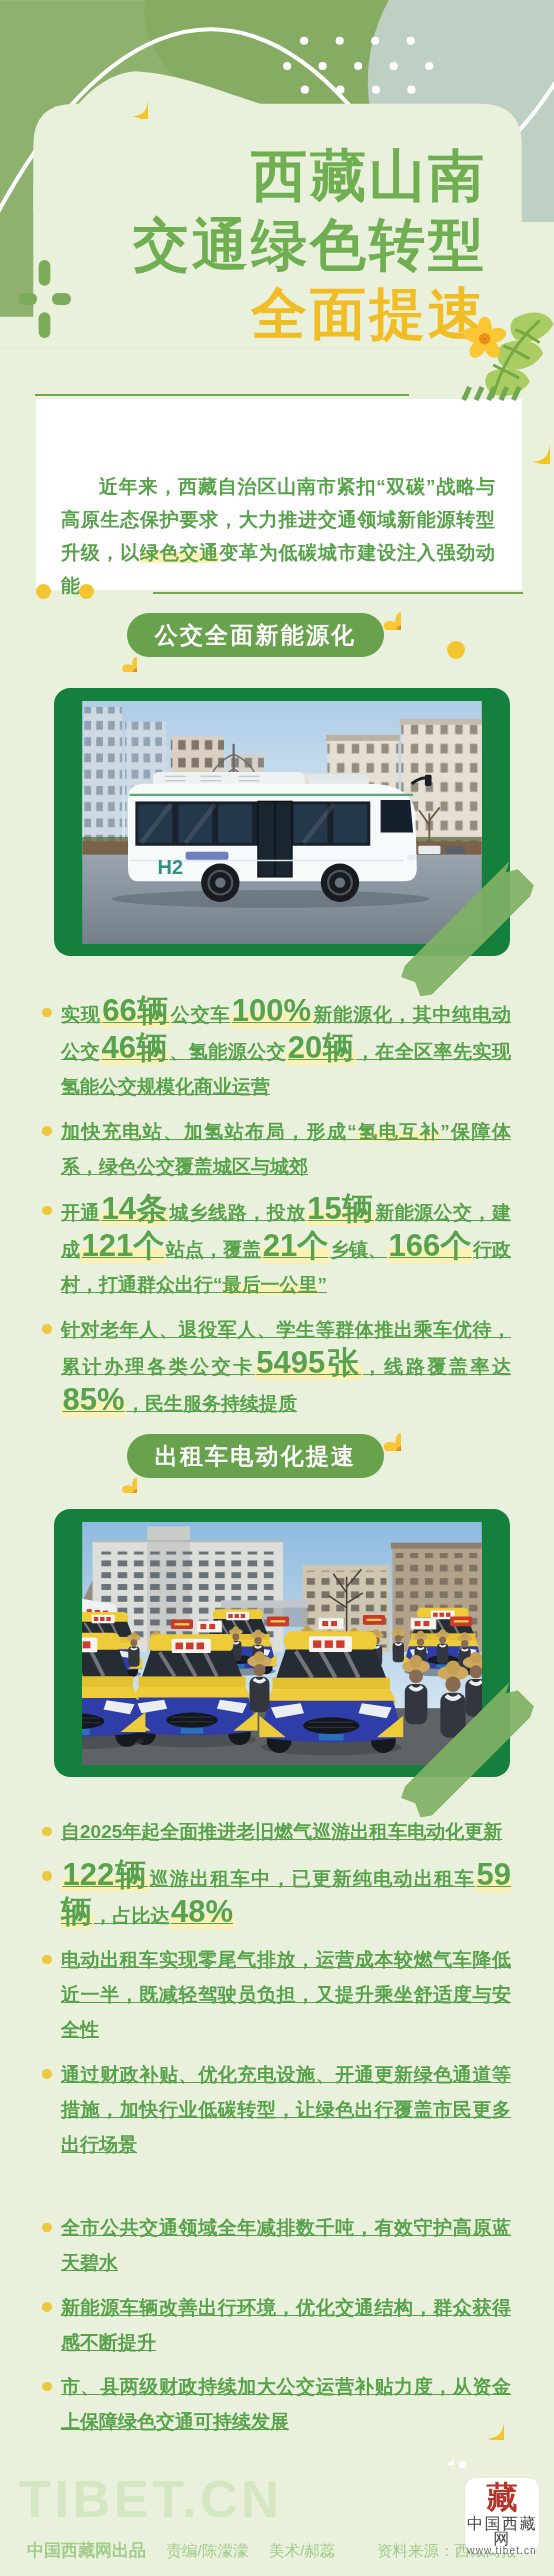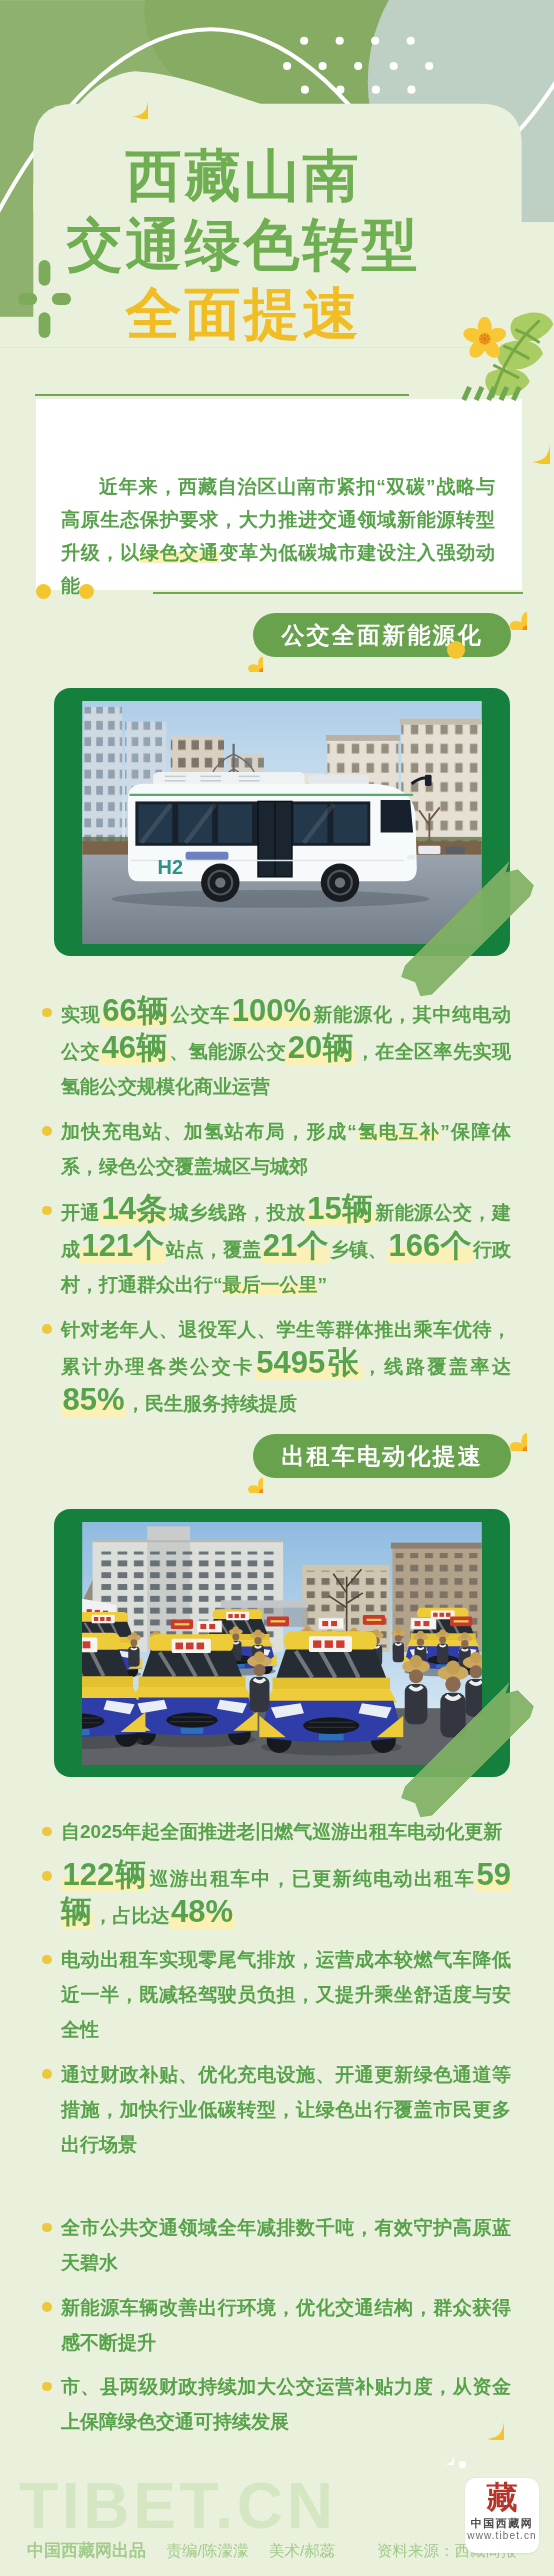--- a/index.html
+++ b/index.html
@@ -1,69 +1,69 @@
 <!DOCTYPE html>
 <html style="font-size:12px"><head>
 <meta charset="utf-8">
 <style>
   html,body{margin:0;padding:0;background:#cfd8c2;}
   .page{position:relative;width:555px;height:2576px;margin:0 auto;background:#e9f1dc;overflow:hidden;
         font-family:"Liberation Sans","DejaVu Sans",sans-serif;}
 
   
   #hero-svg{position:absolute;top:0;left:0;z-index:1;}
-  .title-block{position:absolute;top:141px;left:0;width:487px;text-align:center;z-index:2;
+  .title-block{position:absolute;top:141px;left:0;width:487px;text-align:right;z-index:2;
                font-weight:700;font-size:56px;line-height:69px;letter-spacing:3px;color:#6fae51;}
   .title-block .yellow{color:#f1bd24;}
 
   
   .spark{position:absolute;z-index:3;}
 
   
   .intro-card{position:absolute;left:36px;top:399px;width:486px;height:191px;background:#ffffff;z-index:4;}
   .intro-card::before{content:"";position:absolute;top:-5.2px;left:-1.5px;width:374px;height:2.2px;background:#6fa84e;}
   .intro-card::after{content:"";position:absolute;bottom:-3.7px;right:-0.7px;width:370px;height:2.2px;background:#6fa84e;}
   .intro-text{position:absolute;left:25px;top:43px;width:434px;font-size:19px;line-height:33px;
               color:#57a24a;font-weight:600;text-indent:2em;text-align:justify;margin-top:28px;}
   .hl{background:linear-gradient(to top,#fbf0b6 52%,transparent 52%);}
   .dot-y{position:absolute;border-radius:50%;background:#f3c62f;z-index:5;}
 
   
-  .badge-row{position:absolute;left:0;width:511px;text-align:right;z-index:4;}
+  .badge-row{position:absolute;left:0;width:511px;text-align:center;z-index:4;}
   .badge{position:relative;display:inline-block;background:#68a24c;color:#fff;font-size:23px;font-weight:700;
          letter-spacing:2.2px;line-height:25px;padding:9.6px 28px;border-radius:22px;}
   .badge .flower-tr{position:absolute;right:-16.3px;top:-19px;width:36px;height:36px;}
   .badge .flower-bl{position:absolute;left:-21px;bottom:-15px;width:31px;height:31px;}
 
   
   .photo-card{position:absolute;left:54px;width:456px;height:268px;background:#15803d;border-radius:16.3px;z-index:3;}
   .photo-card svg.photo{position:absolute;left:28px;top:12.6px;}
   .tape{position:absolute;left:334px;top:223px;width:159px;height:40px;background:#7fb163;opacity:.92;
         transform:rotate(-45deg);z-index:5;
         clip-path:polygon(0 14%,7% 0,100% 0,93% 14%,100% 30%,100% 86%,93% 100%,6% 100%,0 82%,4% 48%);}
 
   
   .list{position:absolute;left:36px;width:475px;z-index:3;}
   .item{position:relative;padding-left:25px;margin-bottom:9.6px;font-size:19px;line-height:35px;
-        color:#57a24a;font-weight:600;text-align:justify;}
+        color:#57a24a;font-weight:600;text-align:justify;text-decoration:underline;}
   .item::before{content:"";position:absolute;left:6px;top:12.6px;width:9.6px;height:9.6px;border-radius:50%;background:#edc83e;}
   .item .em{font-size:31px;font-weight:700;line-height:31px;padding:0 1.5px;
             background:linear-gradient(to top,#fbf0b6 42%,transparent 42%);}
 
   
-  .watermark{position:absolute;left:19px;top:2469px;font-size:64px;font-weight:700;letter-spacing:3.7px;
+  .watermark{position:absolute;left:19px;top:2469px;font-size:52px;font-weight:700;letter-spacing:3.7px;
              color:#d5e6c2;z-index:1;}
   .credits{position:absolute;left:27px;top:2539px;width:444px;white-space:nowrap;color:#a3cb8c;font-size:15.5px;z-index:2;}
   .credits .produced{font-family:"Liberation Serif","DejaVu Serif",serif;font-weight:700;font-size:17px;margin-right:16.3px;}
   .credits .sep{margin-right:16.3px;}
   .credits .src{margin-left:21px;}
   .logo-card{position:absolute;left:465px;top:2478px;width:74px;height:75px;background:#fff;border-radius:10.4px;
              text-align:center;z-index:3;box-shadow:0 0.7px 2.2px rgba(0,0,0,.08);}
   .logo-glyph{font-size:31px;line-height:36px;font-weight:700;color:#b6352b;margin-top:1.5px;}
-  .logo-name{font-size:11px;font-weight:700;letter-spacing:1.5px;color:#474747;line-height:15px;}
+  .logo-name{font-size:16px;font-weight:400;letter-spacing:1.5px;color:#474747;line-height:15px;}
   .logo-url{font-size:10px;letter-spacing:1.1px;color:#6d6d6d;line-height:10.4px;}
 </style>
 </head>
 <body>
 
 <svg width="0" height="0" style="position:absolute">
   <defs>
     <symbol id="flower5" viewBox="-30 -30 60 60">
       <g fill="#f9c733">
         <ellipse cx="0" cy="-16" rx="9.5" ry="14"></ellipse>

